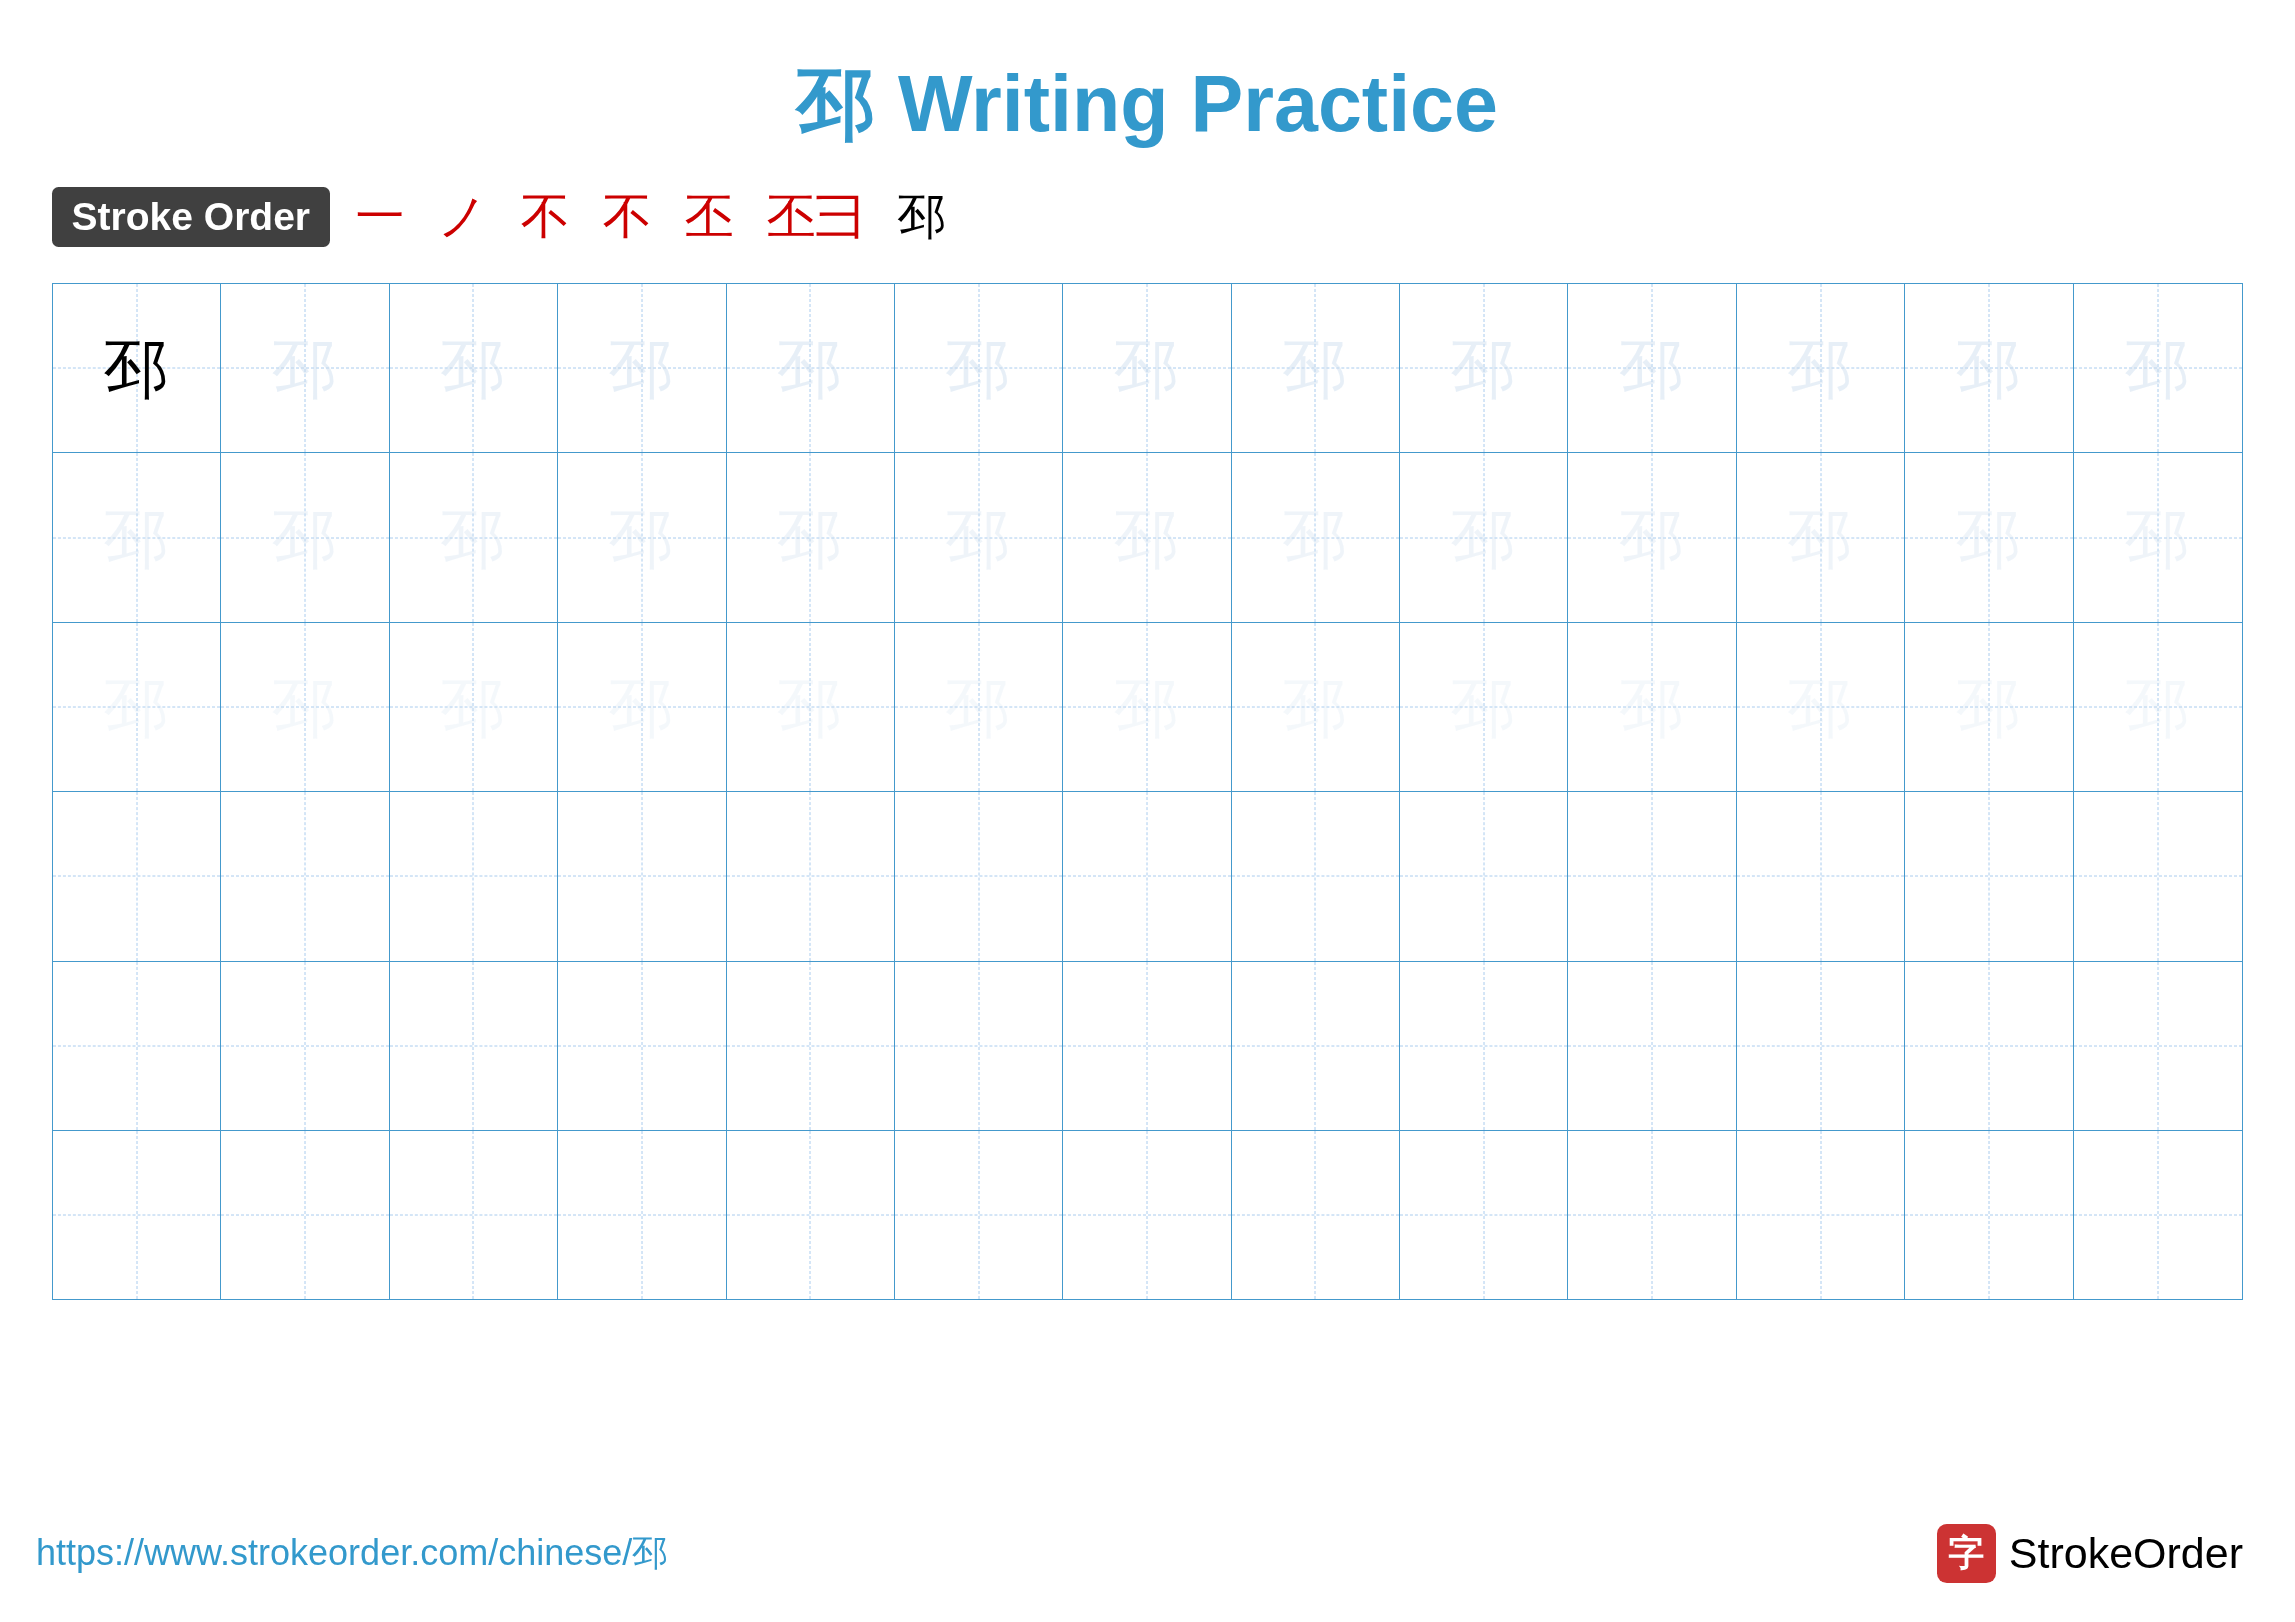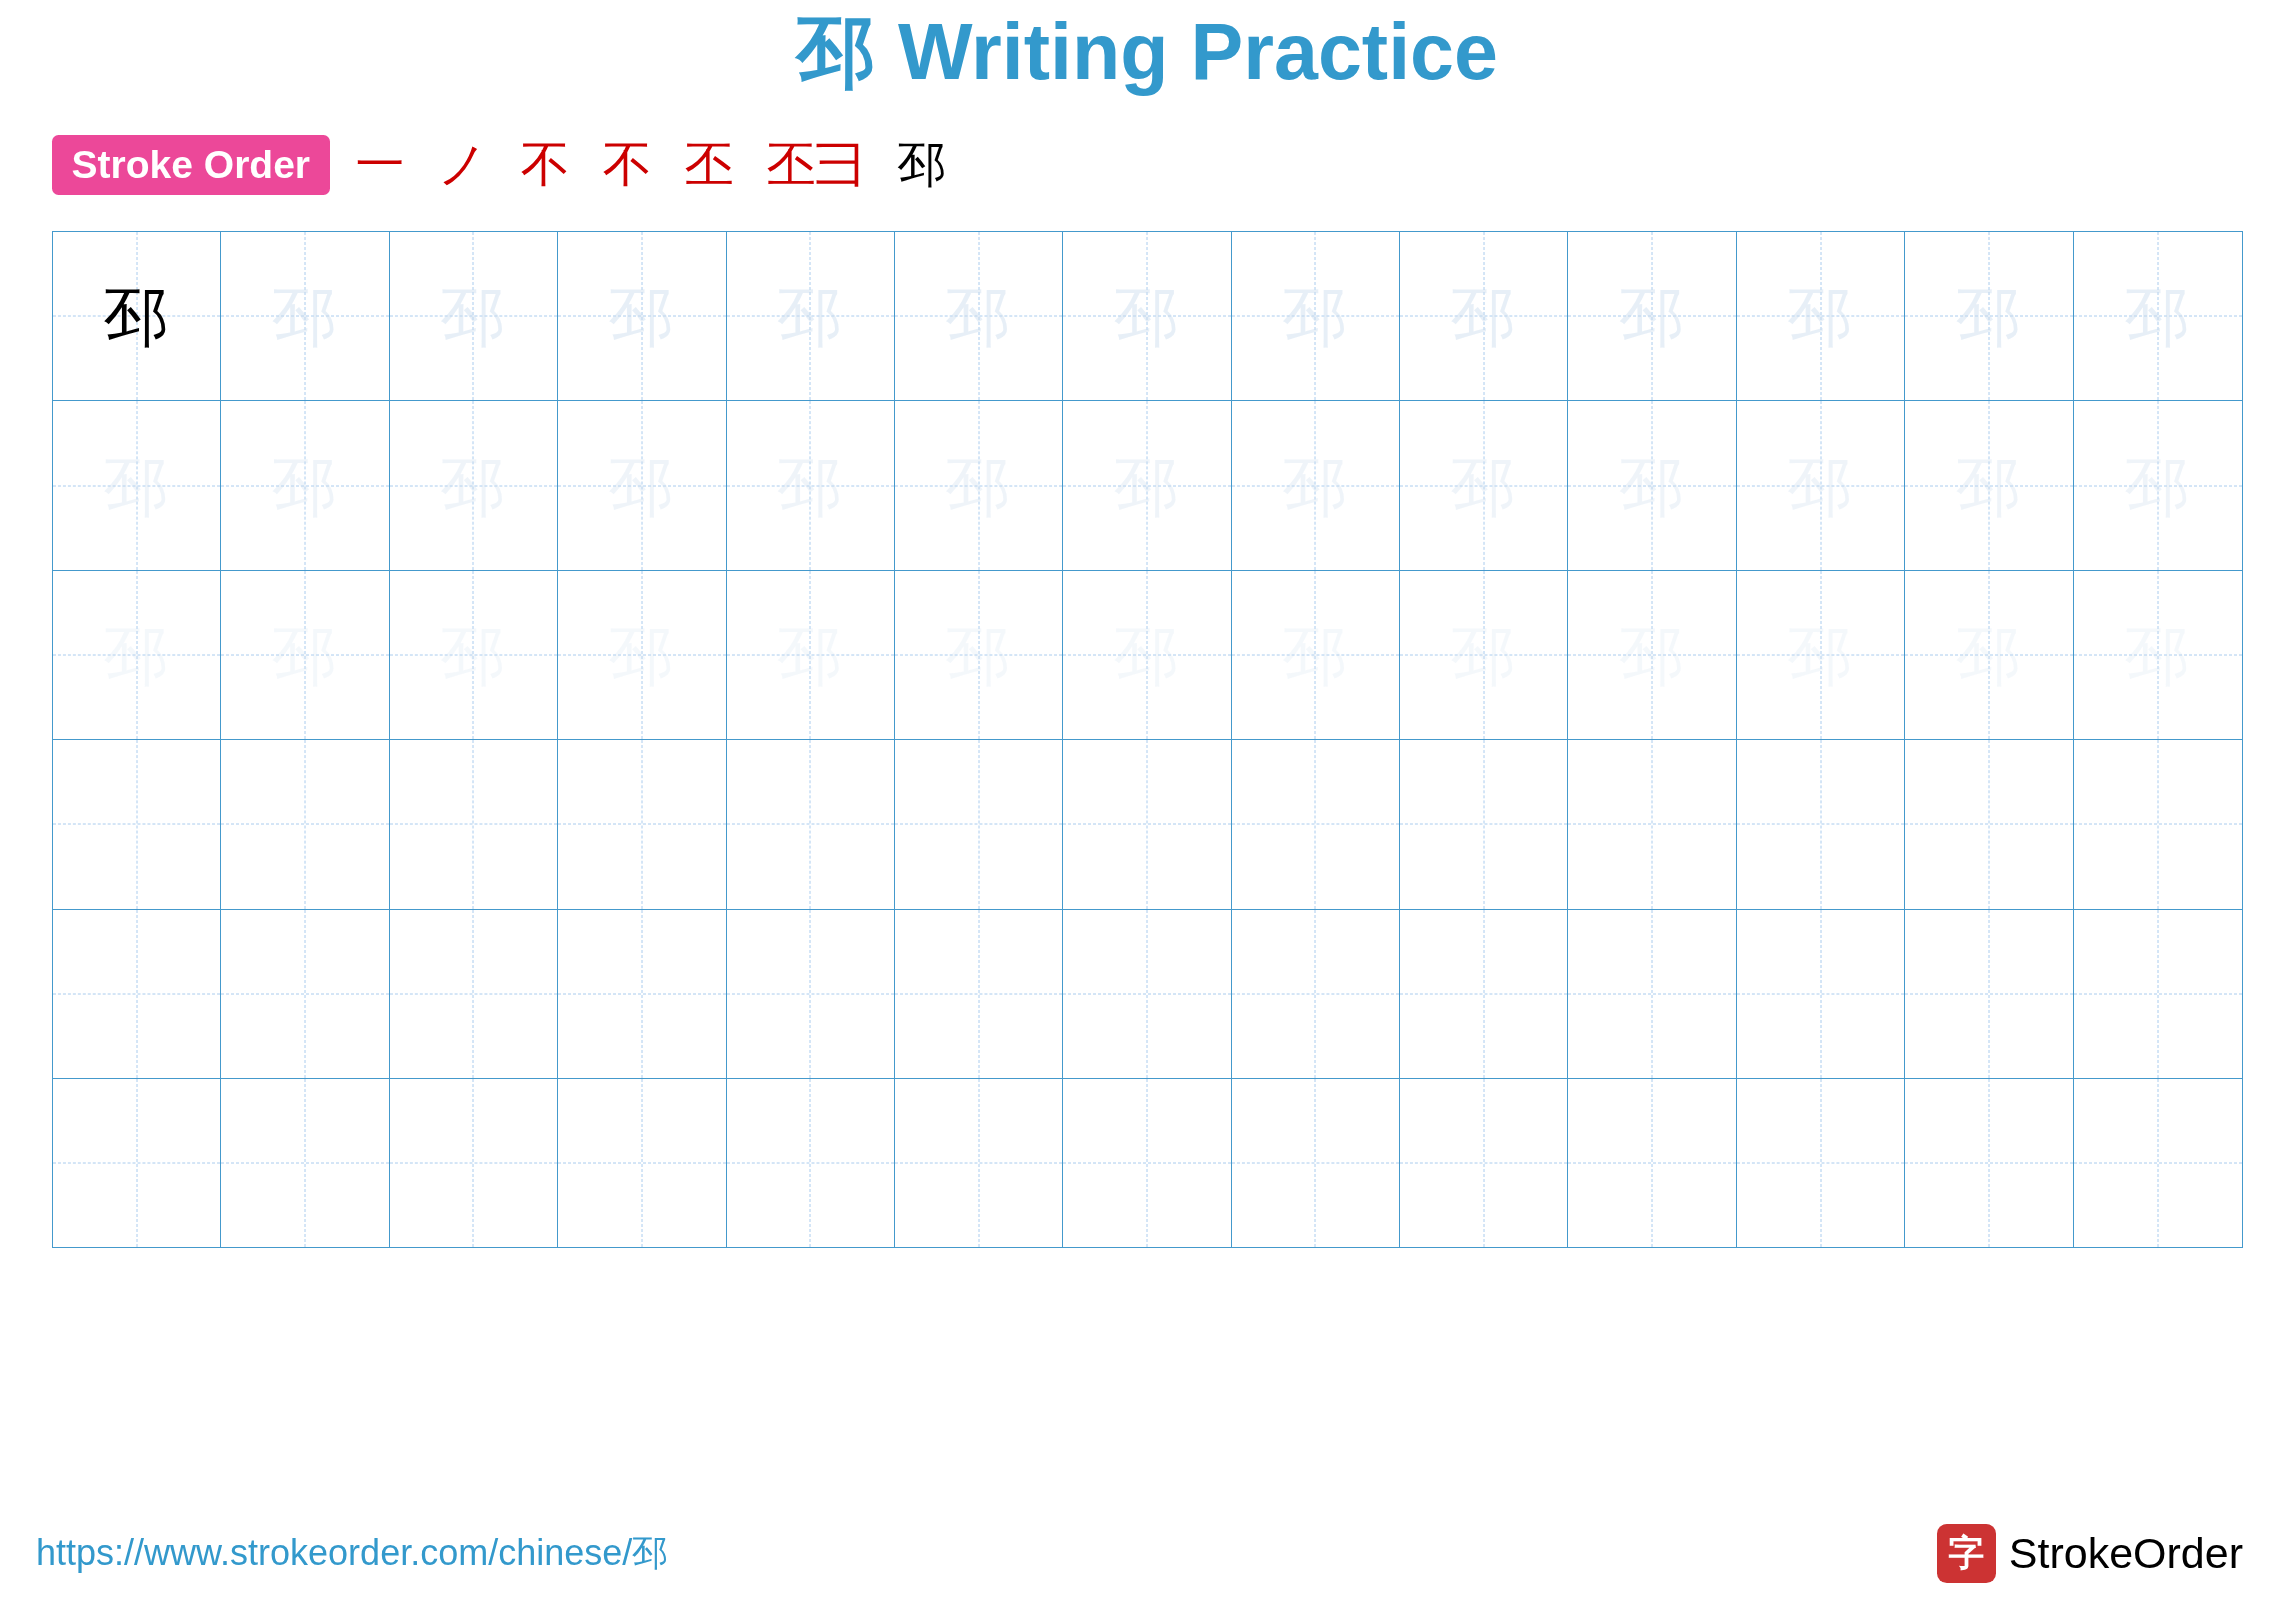--- a/index.html
+++ b/index.html
@@ -8,38 +8,39 @@
       height: 1622px;
       background: #ffffff;
       font-family: Arial, sans-serif;
       position: relative;
       overflow: hidden;
     }
 
     
     .title-section {
       text-align: center;
+      padding-top: 52px;
       margin-bottom: 26px;
     }
     .title-text {
       font-size: 79px;
       color: #3399cc;
       font-weight: bold;
     }
 
     
     .stroke-order-section {
       display: flex;
       align-items: center;
       padding-left: 52px;
       margin-bottom: 33px;
       gap: 26px;
     }
     .stroke-order-badge {
-      background: #ec4899;
+      background: #404040;
       color: white;
       font-size: 39px;
       font-weight: bold;
       padding: 7.9px 19.6px;
       border-radius: 6.5px;
       white-space: nowrap;
     }
     .stroke-steps {
       display: flex;
       align-items: center;

